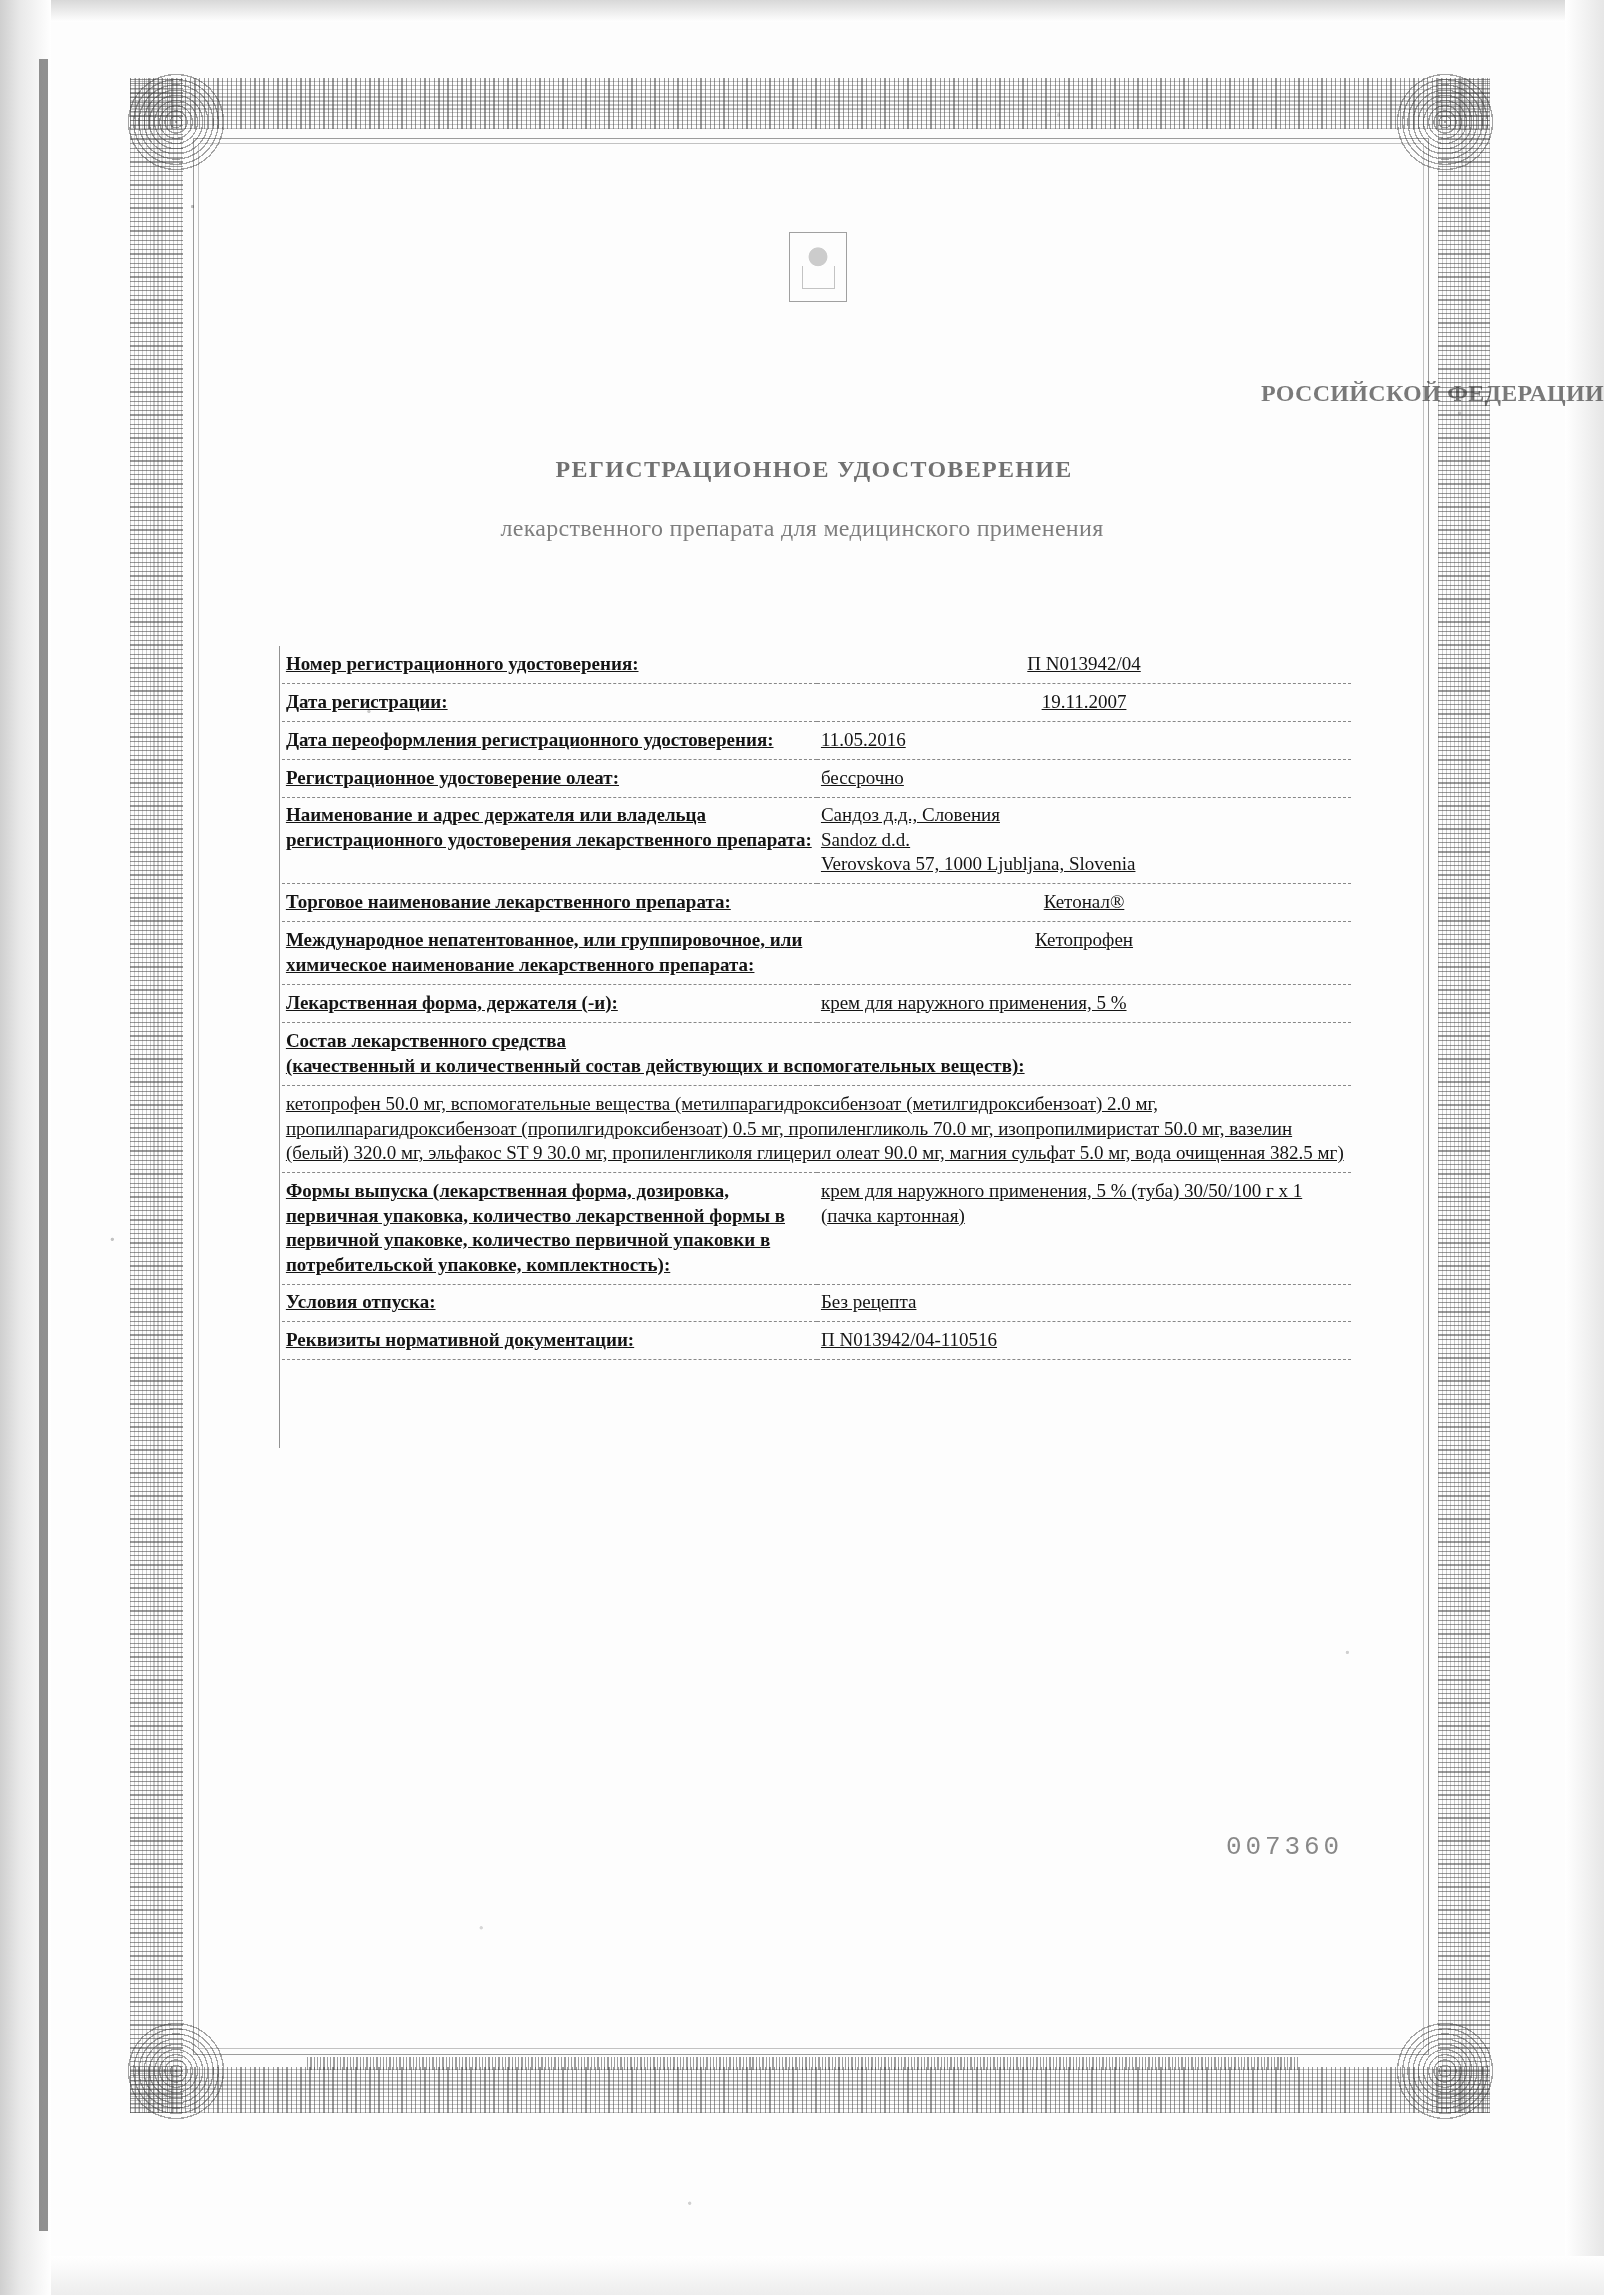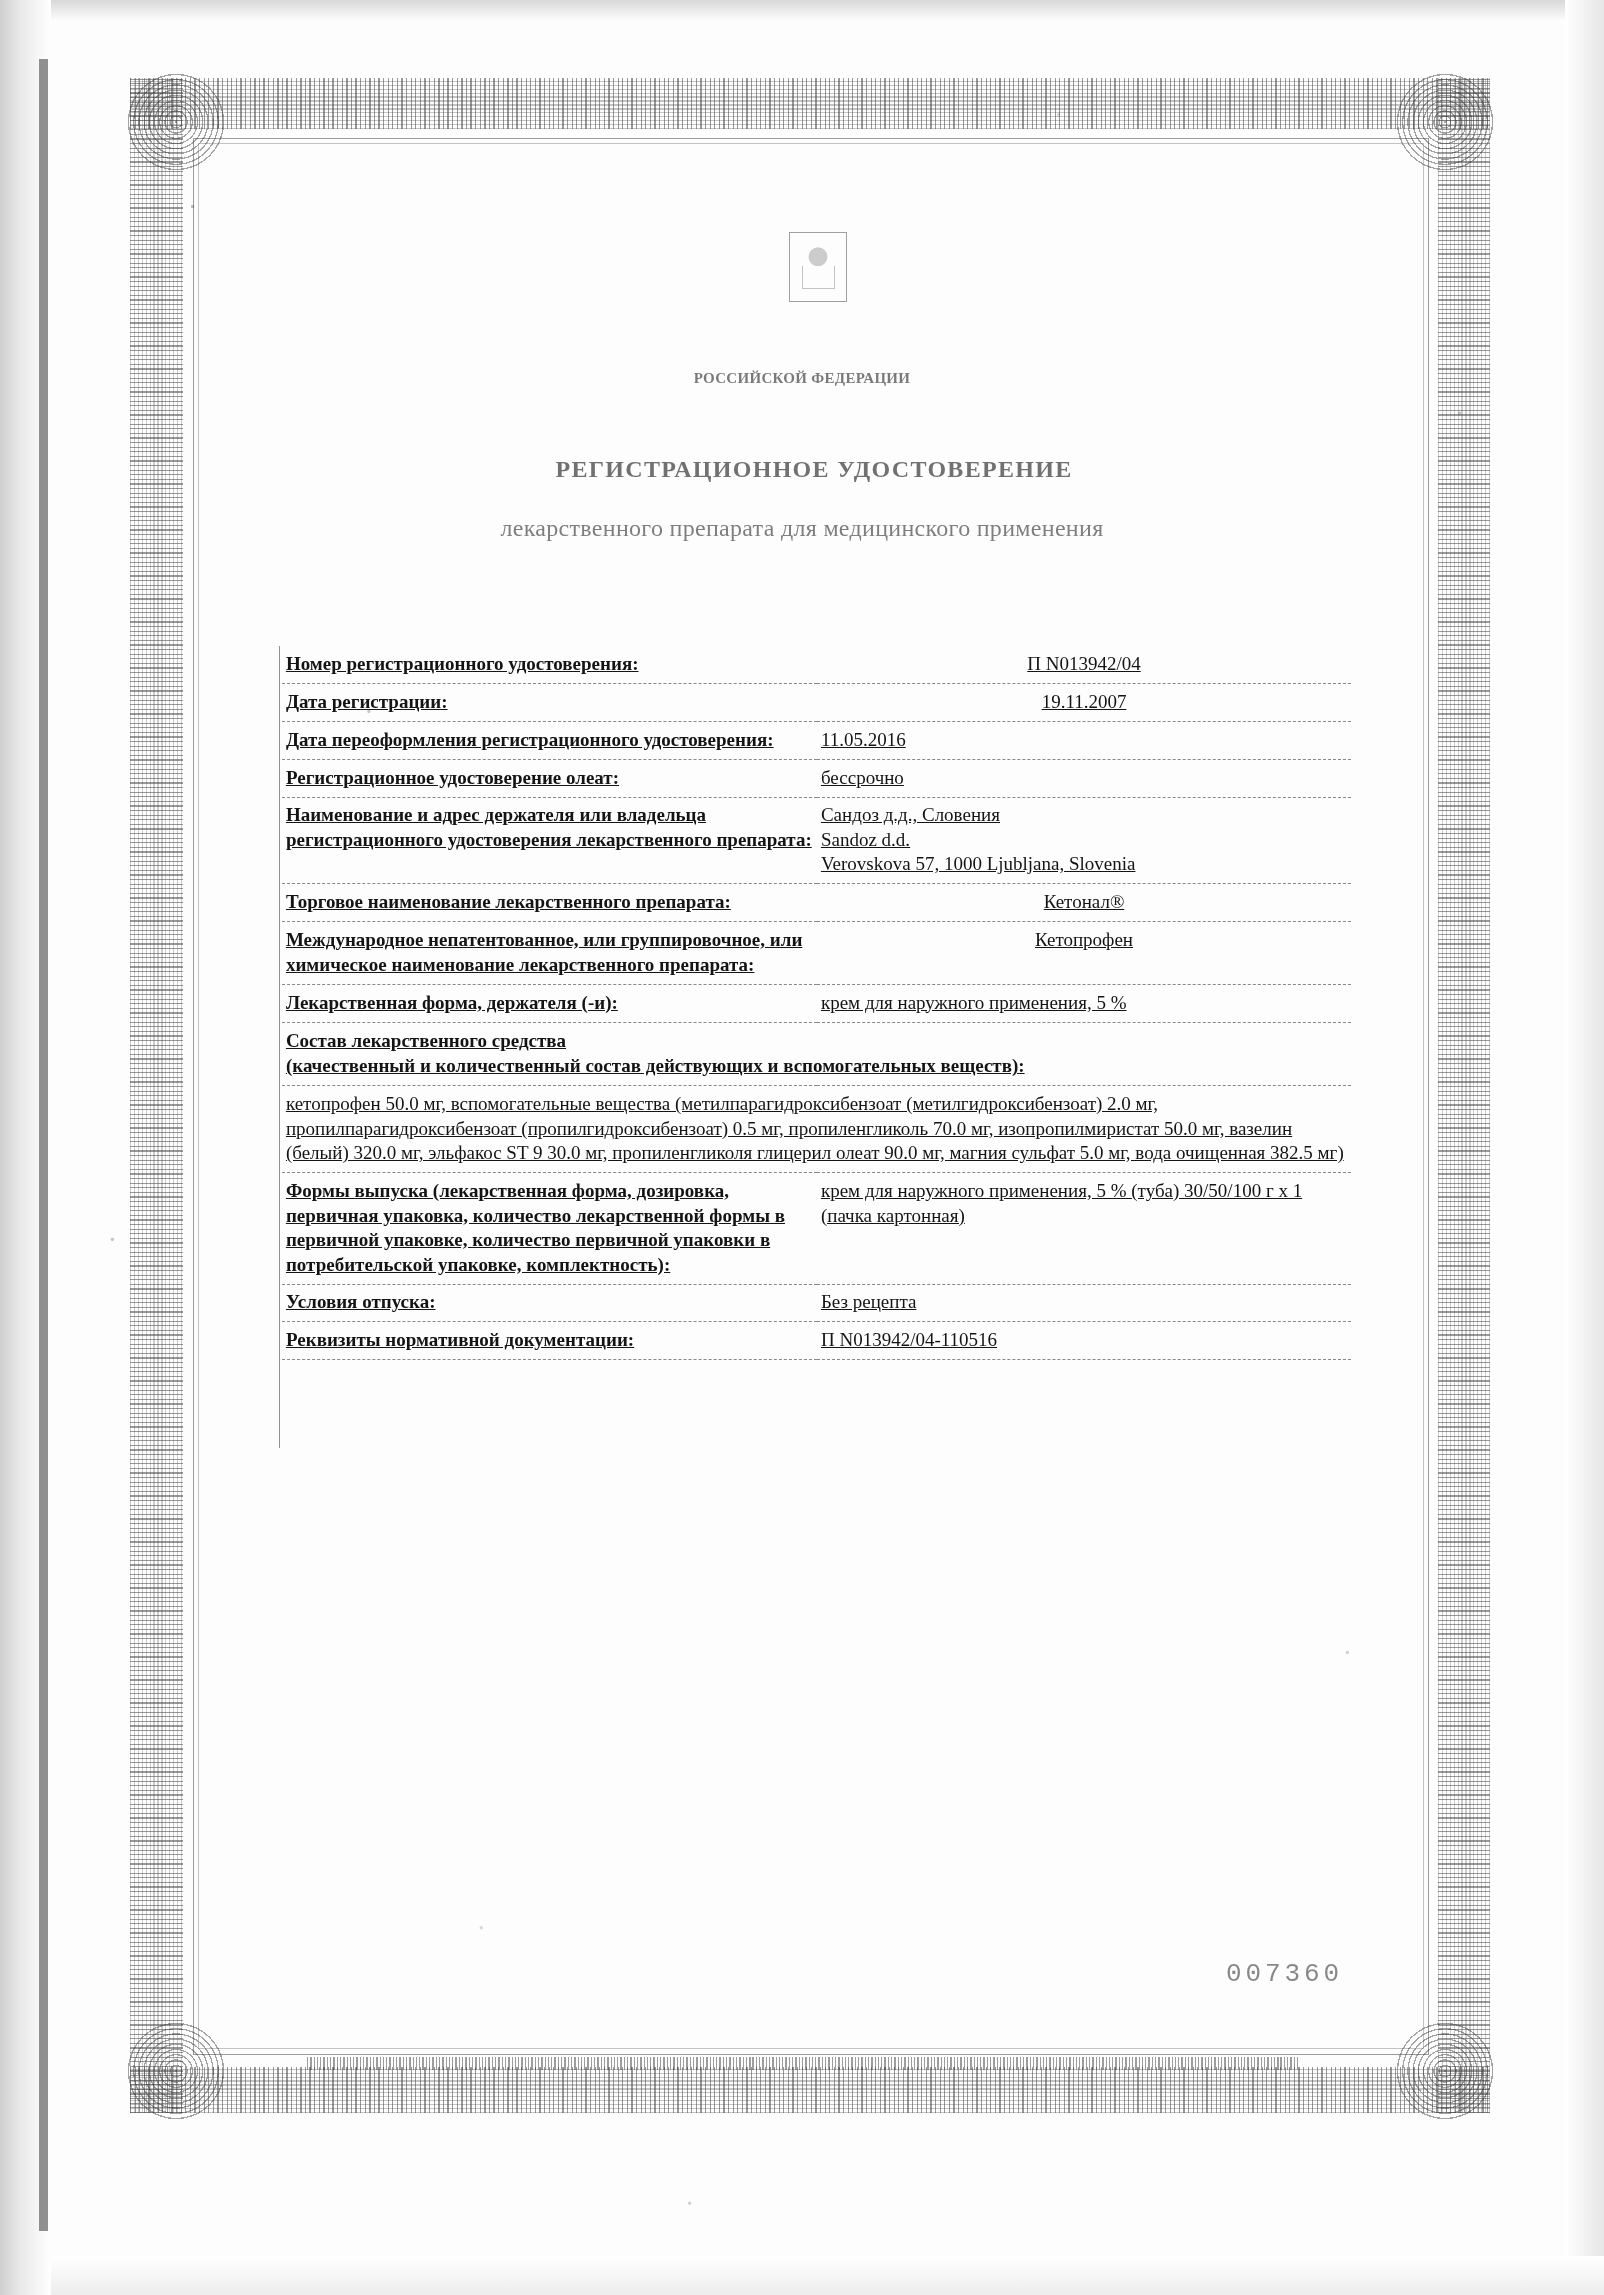--- a/index.html
+++ b/index.html
@@ -167,21 +167,21 @@
   
   .hdr {
     position: absolute;
     width: 100%;
     text-align: center;
     color: #2a2a2a;
     opacity: .62;
     letter-spacing: 0.3px;
   }
   .hdr-ministry1 { top: 351px; left: 0; font-size: 21.5px; font-weight: 700; }
-  .hdr-ministry2 { top: 370px; left: 0; font-size: 15px; font-weight: 700; }
+  .hdr-ministry2 { top: 380px; left: 0; font-size: 24px; font-weight: 700; text-align: right; }
   .hdr-title {
     top: 456px; left: 12px; font-size: 24px; font-weight: 700;
     letter-spacing: 1.3px; opacity: .66;
   }
   .hdr-sub {
     top: 515px; left: 0; font-size: 24px; opacity: .6;
   }
 
   
   .doc-table {
@@ -210,21 +210,21 @@
     left: 279px; top: 646px;
     width: 1.3px; height: 802px;
     background: rgba(40,40,40,.5);
   }
 
   .composition-block { font-size: 19px; line-height: 1.3; }
 
   
   .doc-number {
     position: absolute;
-    right: 261px; top: 1959px;
+    right: 261px; top: 1832px;
     font-size: 26px;
     letter-spacing: 3.9px;
     color: #3b3b3b;
     opacity: .6;
     font-family: "Liberation Mono", monospace;
   }
 
   
   .microtext {
     position: absolute;

